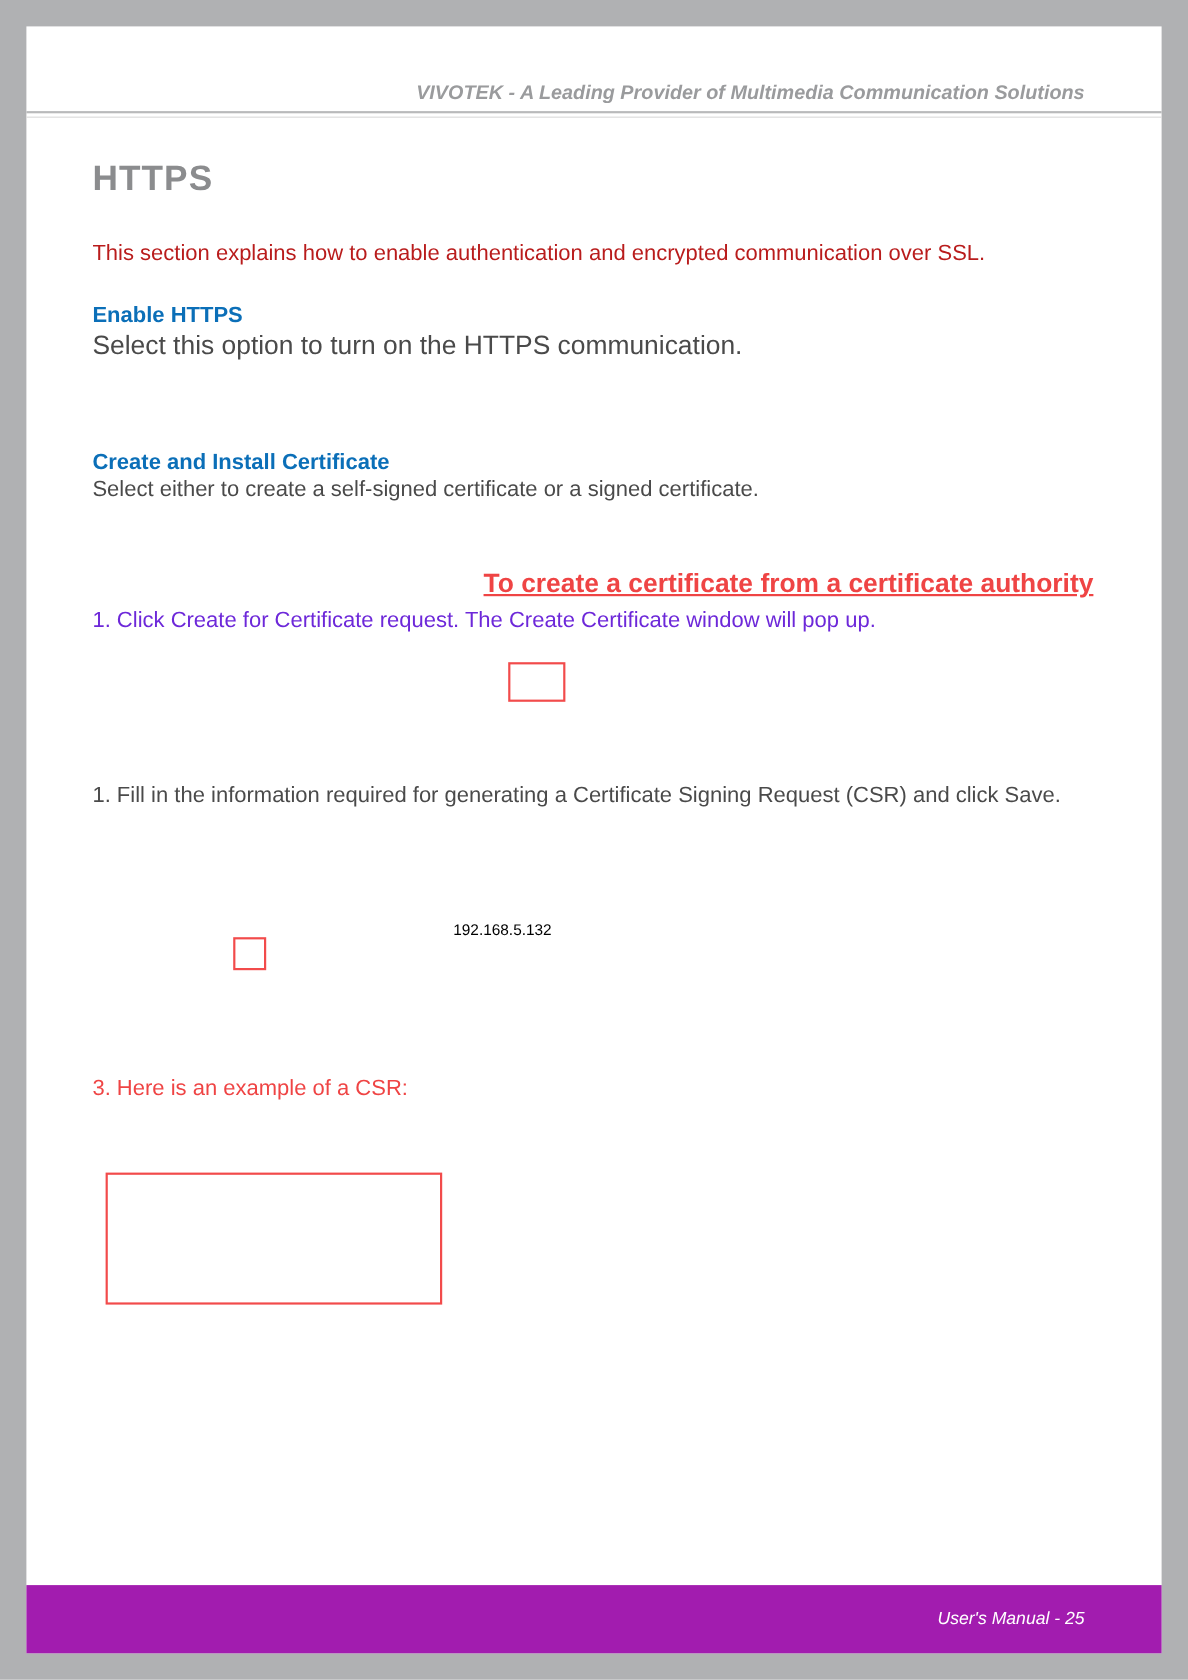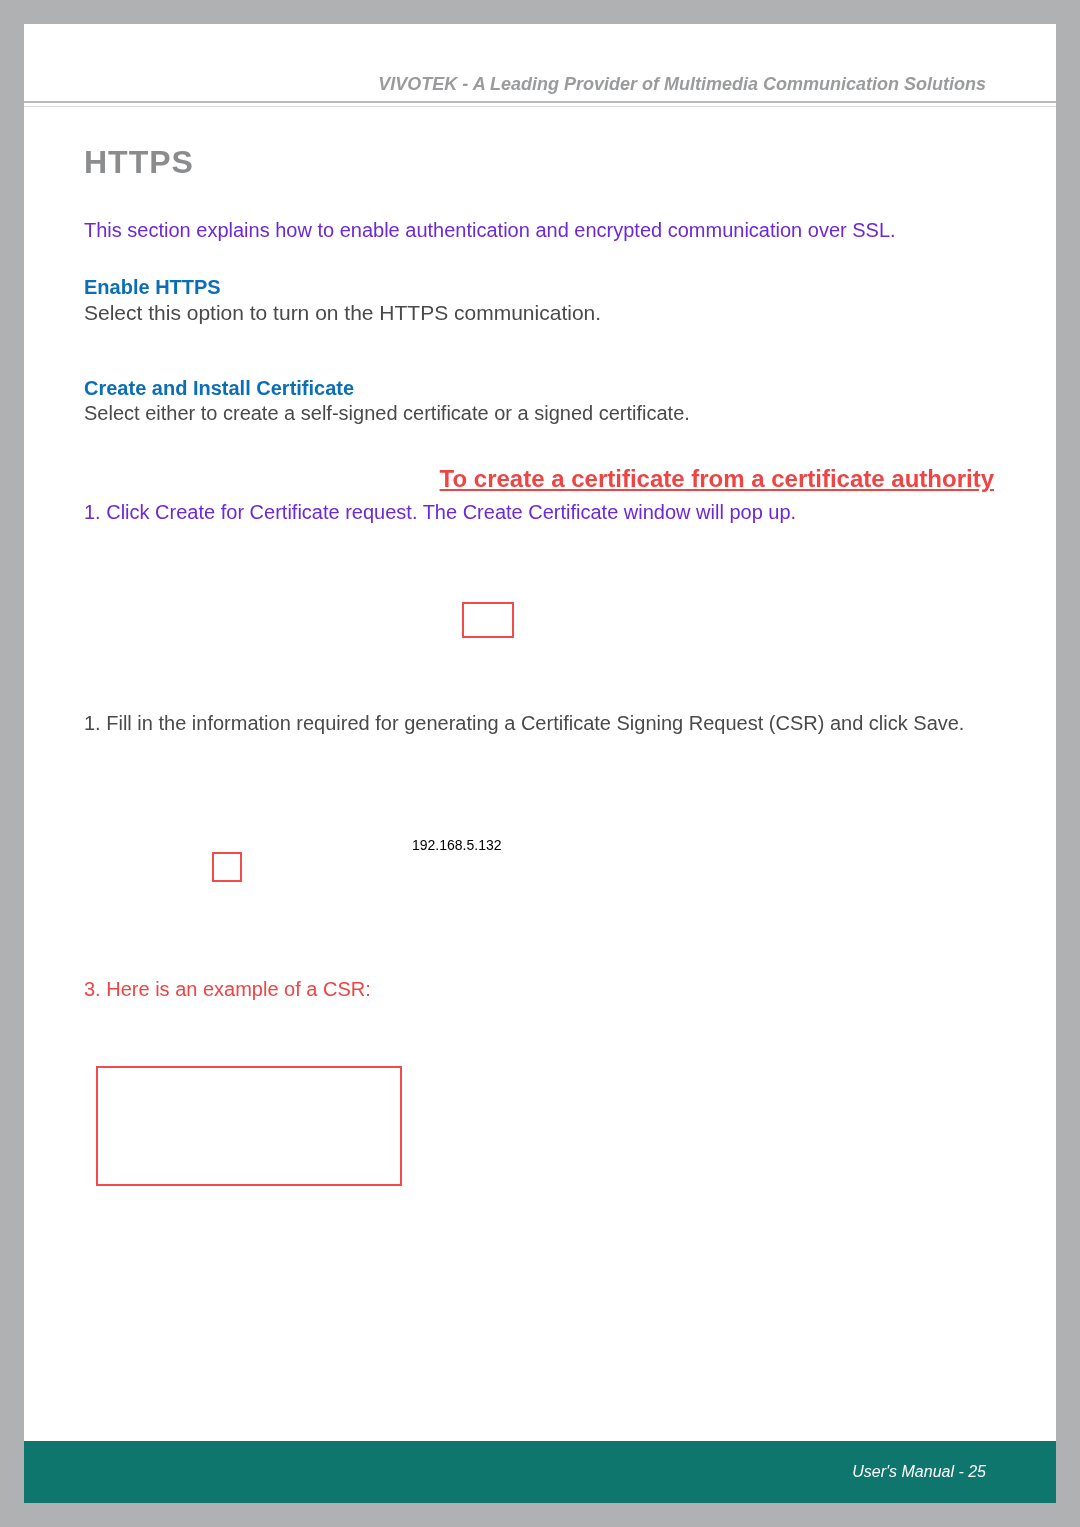--- a/index.html
+++ b/index.html
@@ -56,39 +56,39 @@
   .section-title {
     color: #8b8c8e;
     font-size: 32px;
     font-weight: bold;
     letter-spacing: 1px;
     margin-bottom: 36px;
   }
   .body-text {
     font-size: 20px;
     line-height: 1.35;
-    color: #6d28d9;
+    color: #b91c1c;
     text-align: justify;
     margin-bottom: 32px;
   }
   .sub-heading {
     color: #0b6fb8;
     font-weight: bold;
     font-size: 20px;
     margin-bottom: 2px;
   }
   .desc {
-    font-size: 21px;
+    font-size: 24px;
     color: #4a4a4a;
-    margin-bottom: 52px;
+    margin-bottom: 80px;
   }
   .desc2 {
     font-size: 20px;
     color: #4a4a4a;
-    margin-bottom: 40px;
+    margin-bottom: 60px;
   }
   .under-heading {
     font-size: 24px;
     font-weight: bold;
     text-decoration: underline;
     color: #ef4444;
     margin-bottom: 8px;
     text-align: right;
   }
   .step {
@@ -140,21 +140,21 @@
     left: 72px;
     top: 1042px;
     width: 306px;
     height: 120px;
   }
   .footer {
     position: absolute;
     left: 0; right: 0;
     bottom: 0;
     height: 62px;
-    background: #0f766e;
+    background: #a21caf;
   }
   .footer-text {
     position: absolute;
     right: 70px;
     bottom: 22px;
     font-style: italic;
     color: #ffffff;
     font-size: 16px;
   }
   .footer-page {

